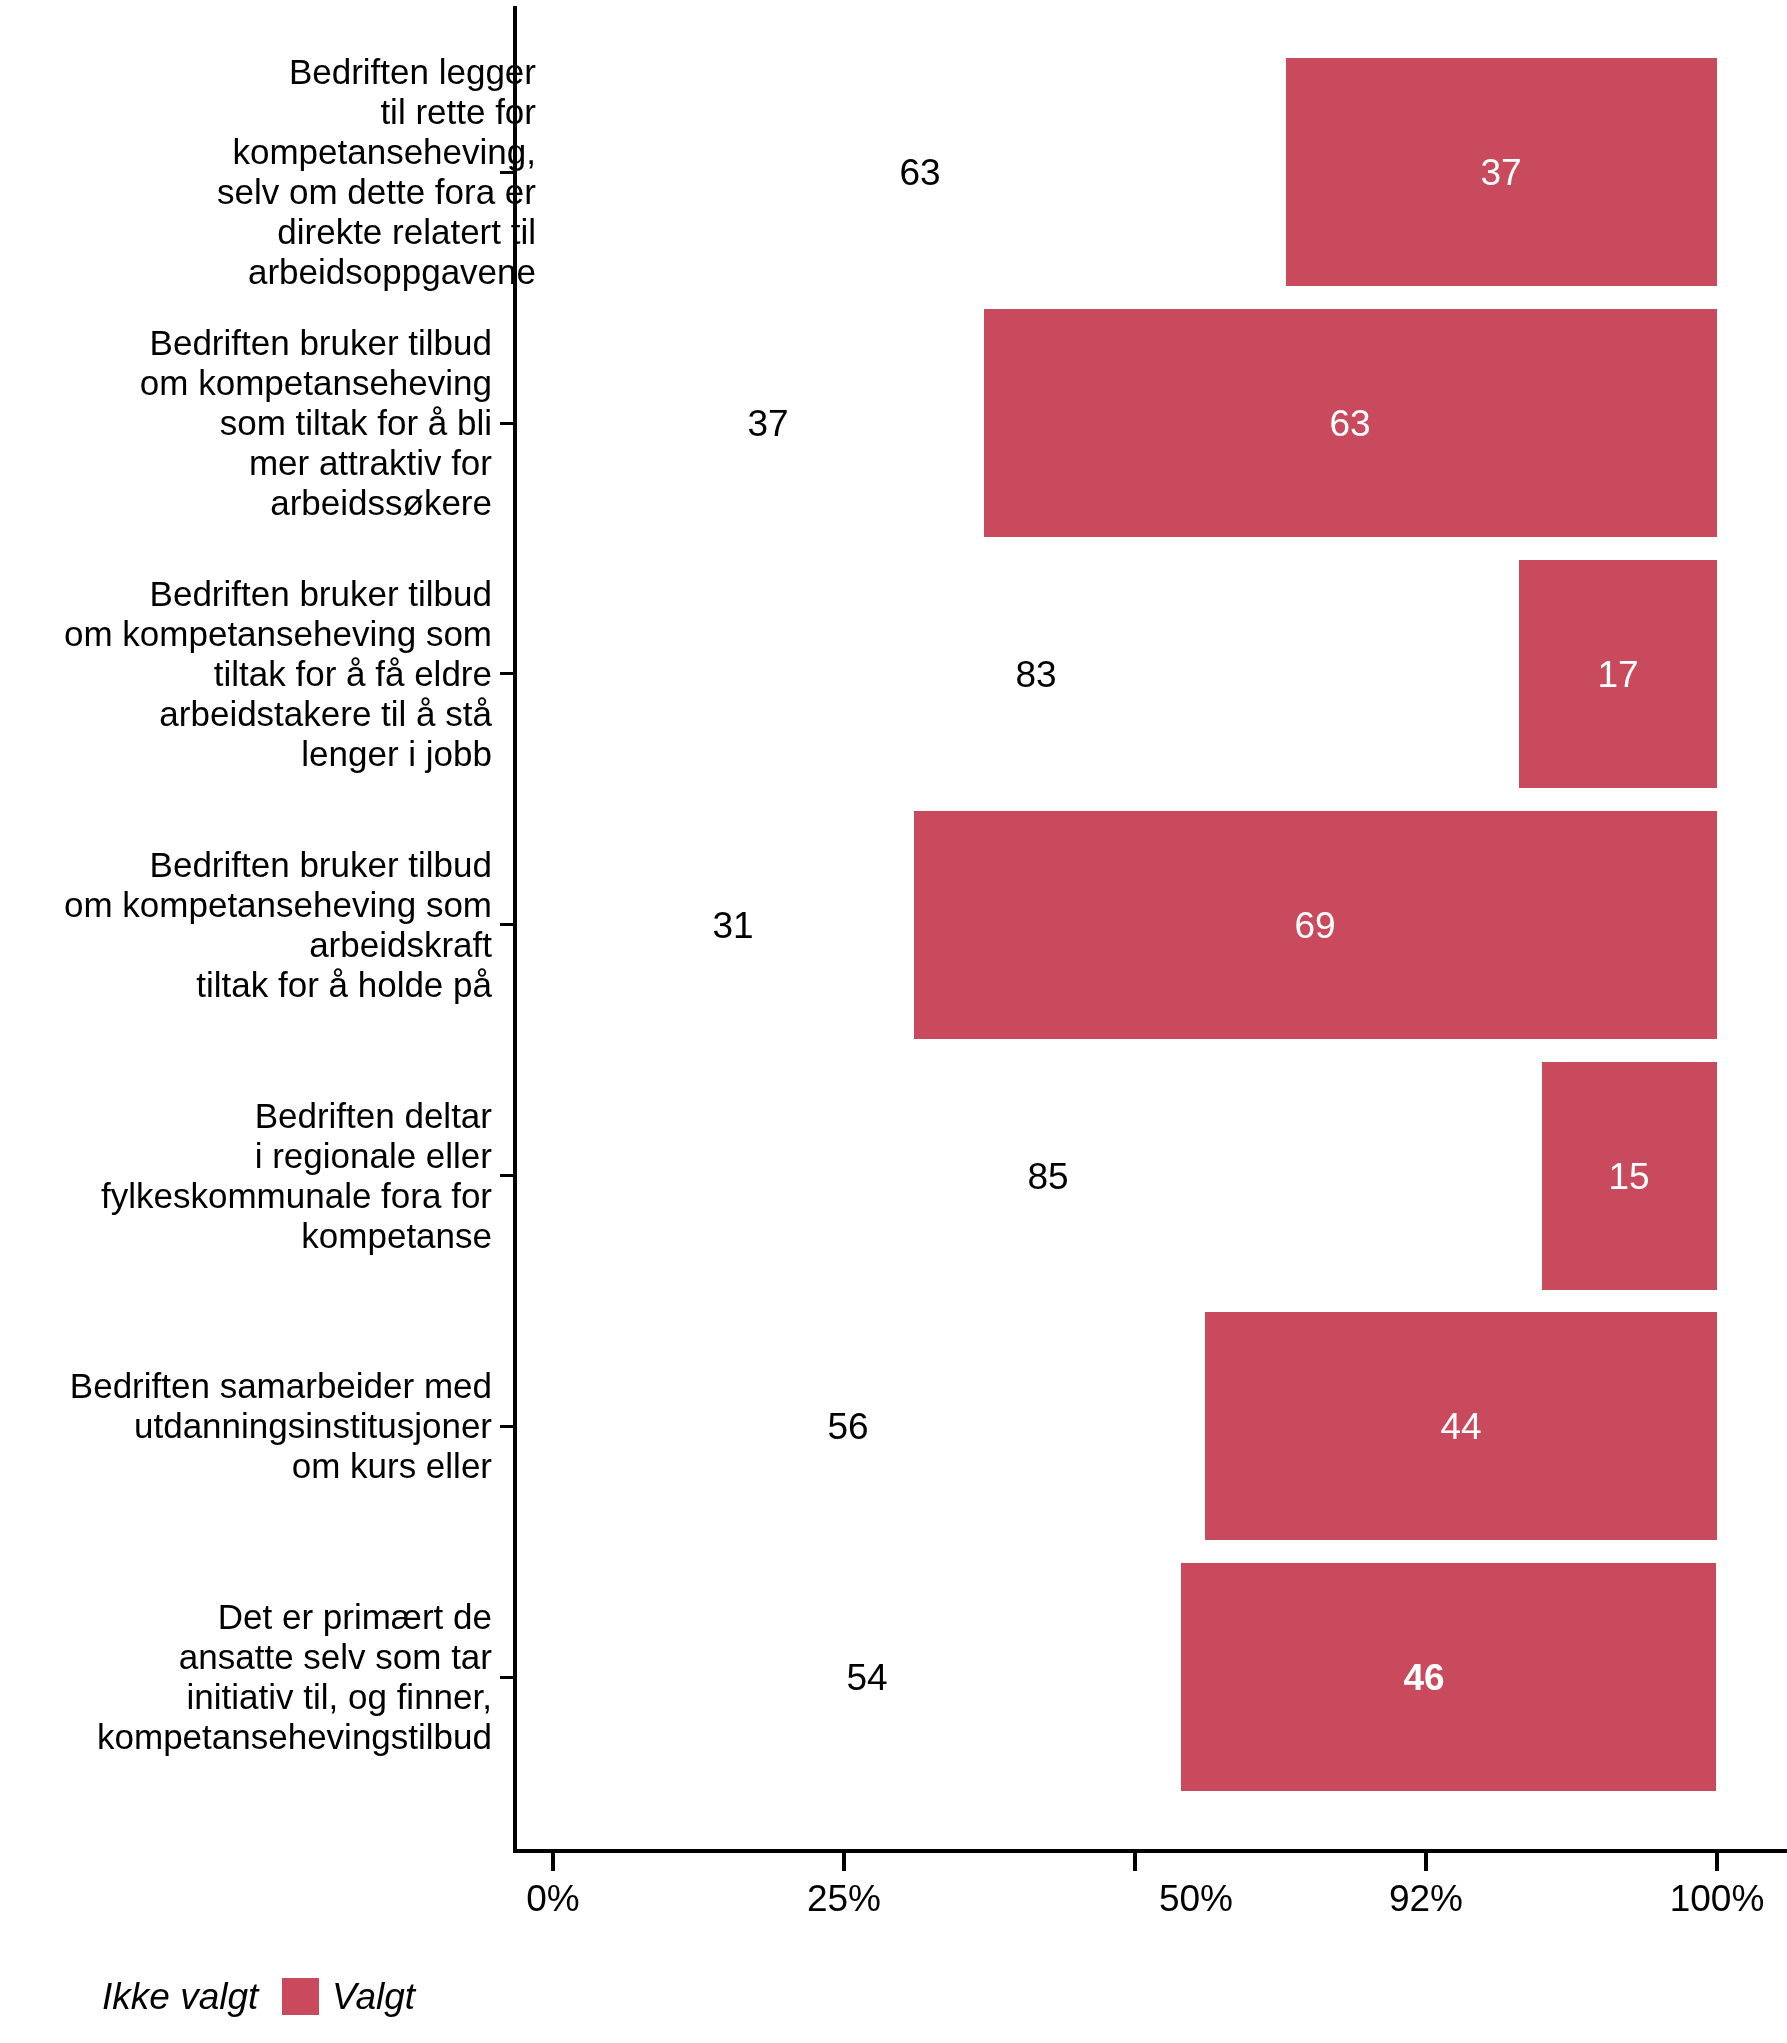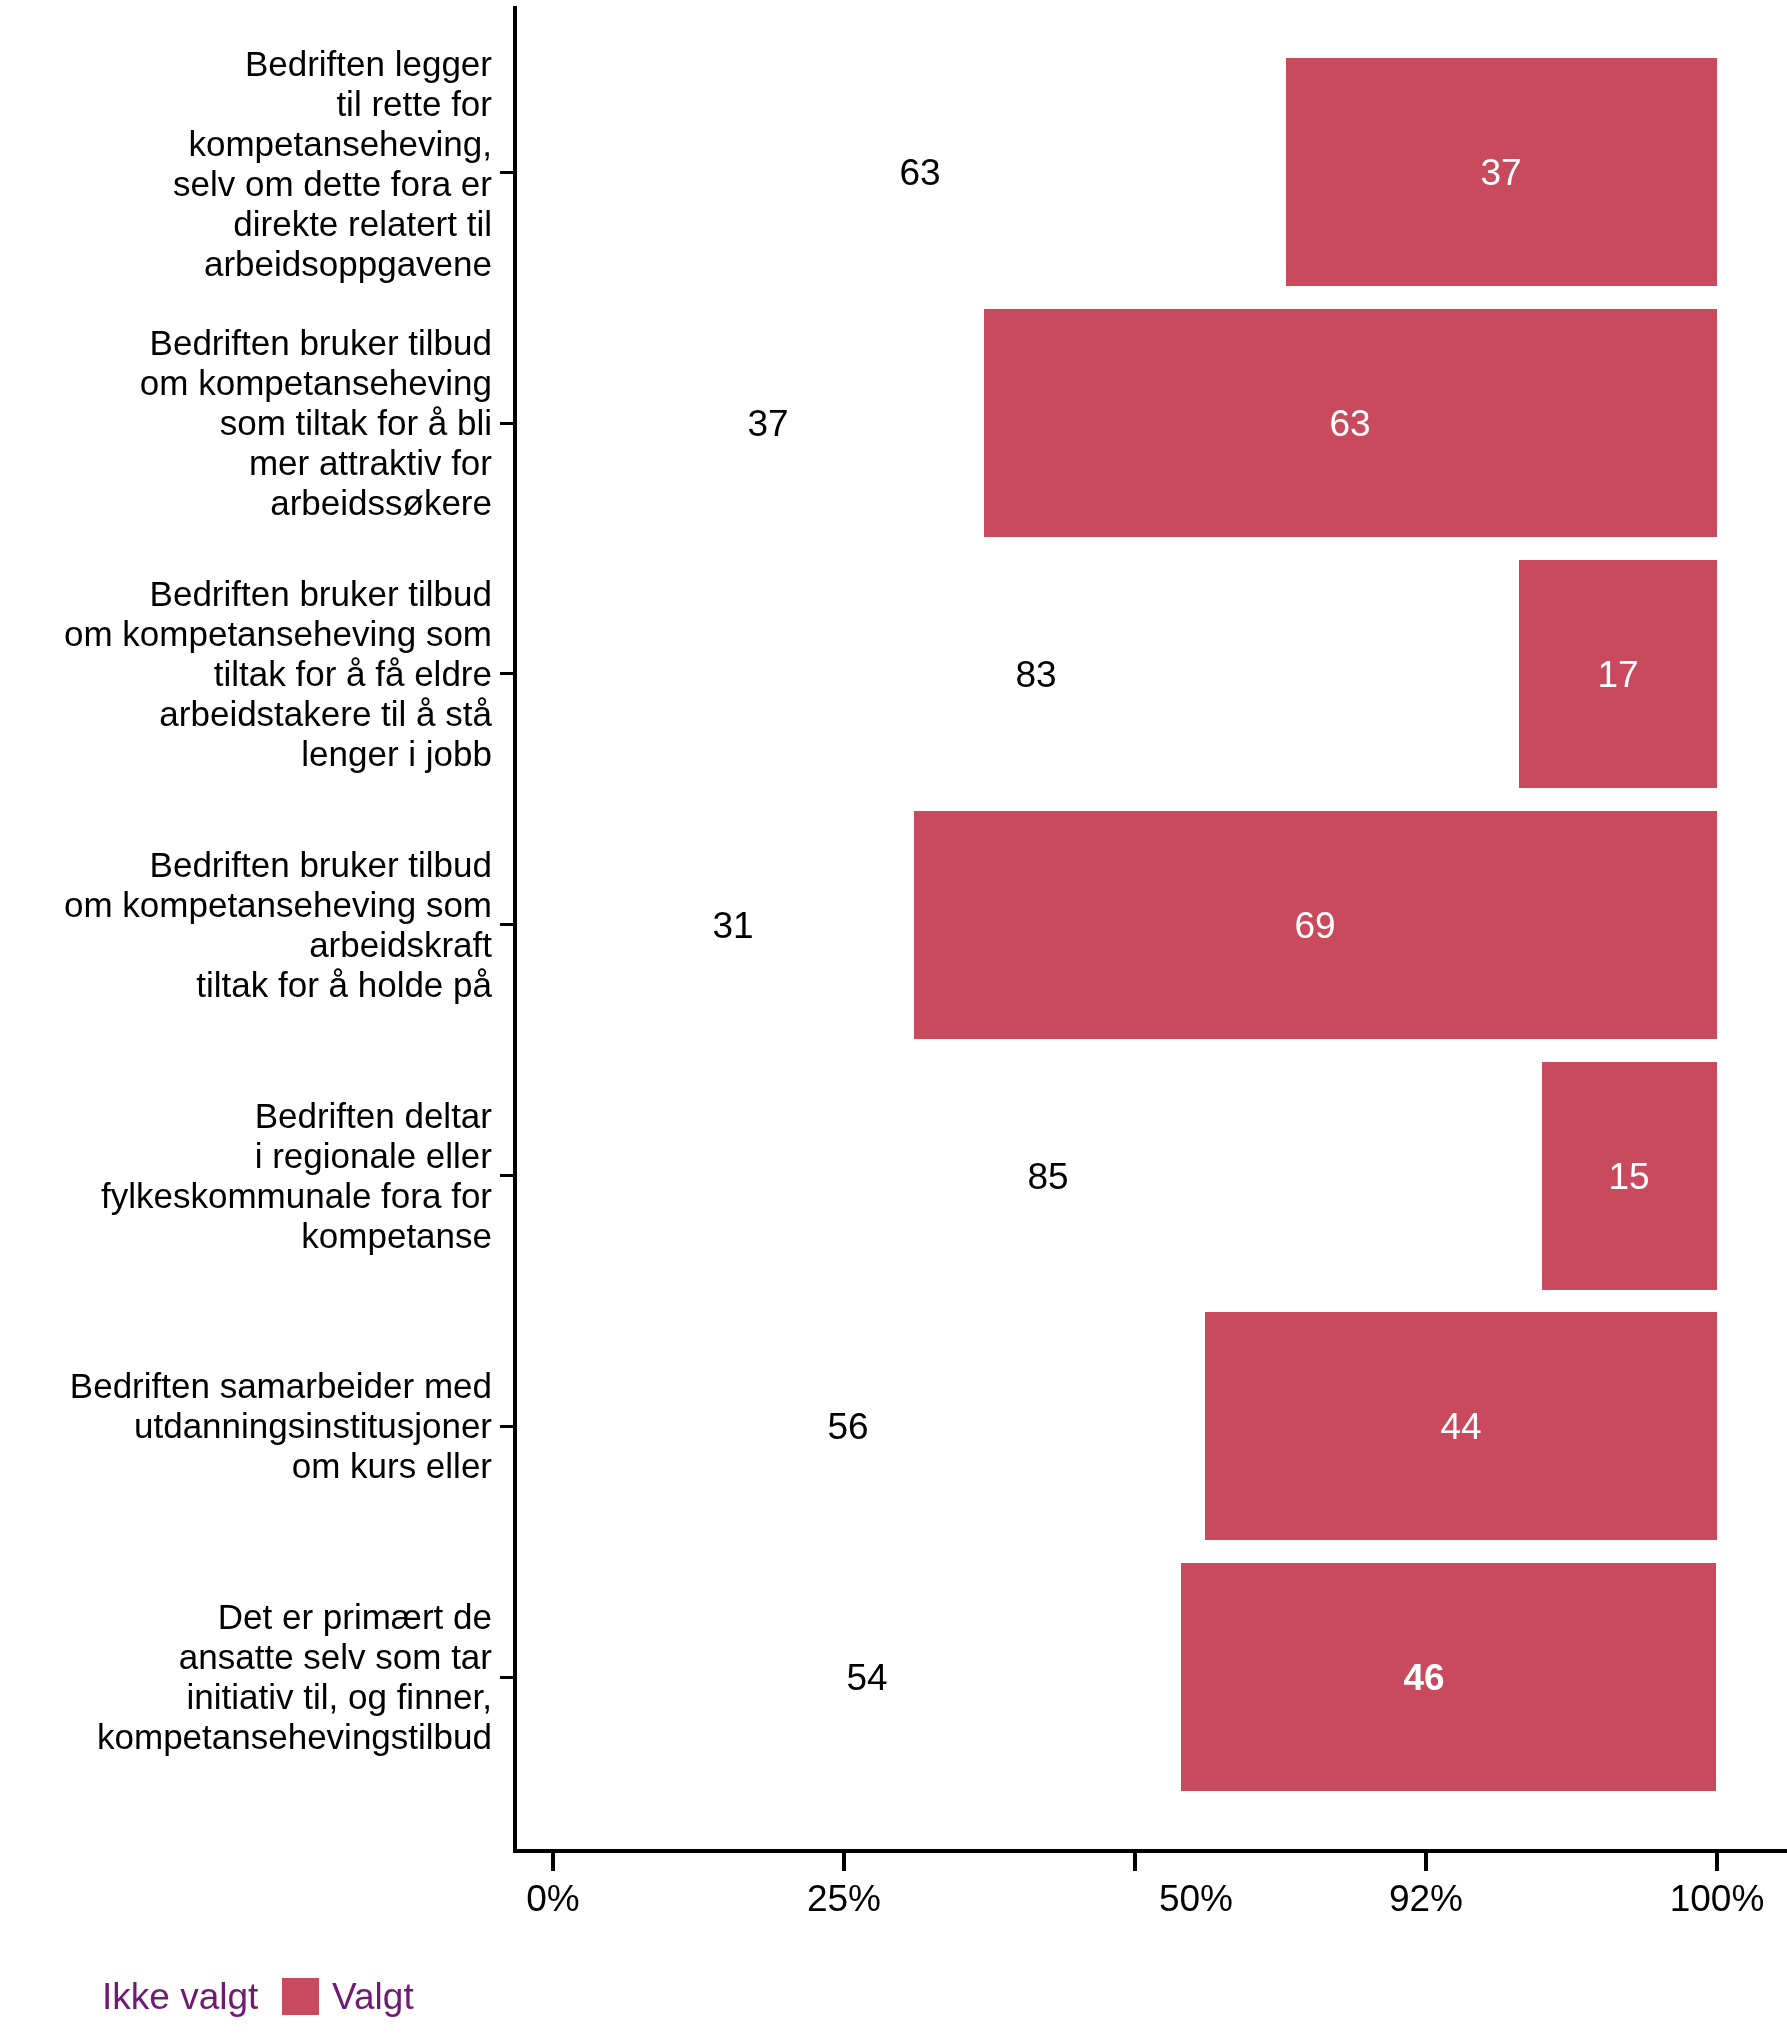--- a/index.html
+++ b/index.html
@@ -132,22 +132,23 @@
     flex: 0 0 auto;
   }
   .legend-swatch.blank {
     background: #ffffff;
     width: 0px;
     margin-right: 0px;
   }
   .legend-text {
     font-size: 37px;
     line-height: 41px;
-    color: #701a75;
+    color: #000000;
     white-space: nowrap;
+    font-style: italic;
   }
 </style>
 </head>
 <body>
 
 <div id="chart-root">
 
   <div class="axis-line-y"></div>
   <div class="axis-line-x"></div>
 
@@ -170,21 +171,21 @@
       <div class="y-tick" style="top: 171px;"></div>
       <div class="y-tick" style="top: 422px;"></div>
       <div class="y-tick" style="top: 672px;"></div>
       <div class="y-tick" style="top: 923px;"></div>
       <div class="y-tick" style="top: 1174px;"></div>
       <div class="y-tick" style="top: 1425px;"></div>
       <div class="y-tick" style="top: 1676px;"></div>
     </div>
 
   <div id="cat-labels">
-      <div class="cat-label-box" style="top: 50px; height: 228px;">
+      <div class="cat-label-box" style="top: 58px; height: 228px; padding-left: 44px;">
         <div>Bedriften legger</div>
         <div>til rette for</div>
         <div>kompetanseheving,</div>
         <div>selv om dette fora er</div>
         <div>direkte relatert til</div>
         <div>arbeidsoppgavene</div>
       </div>
       <div class="cat-label-box" style="top: 309px; height: 228px;">
         <div>Bedriften bruker tilbud</div>
         <div>om kompetanseheving</div>

